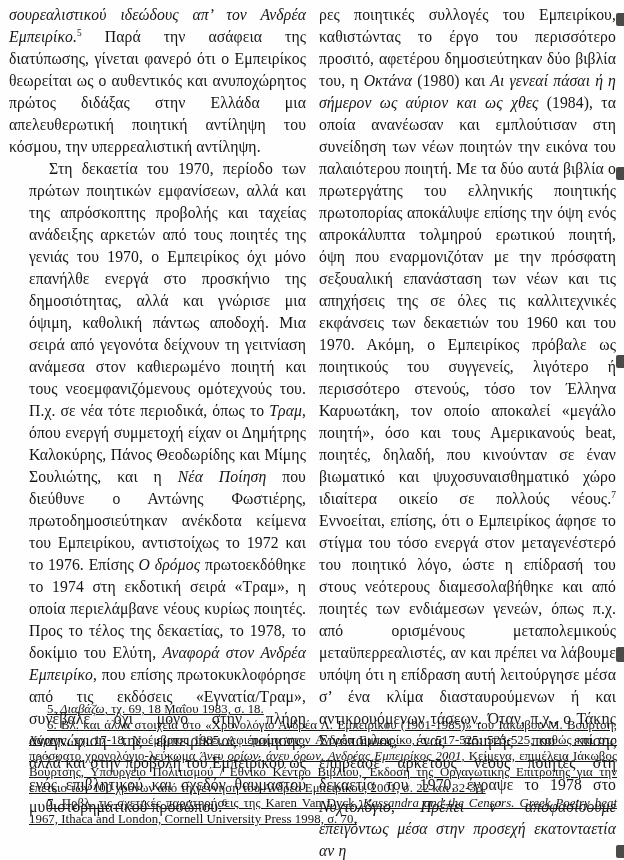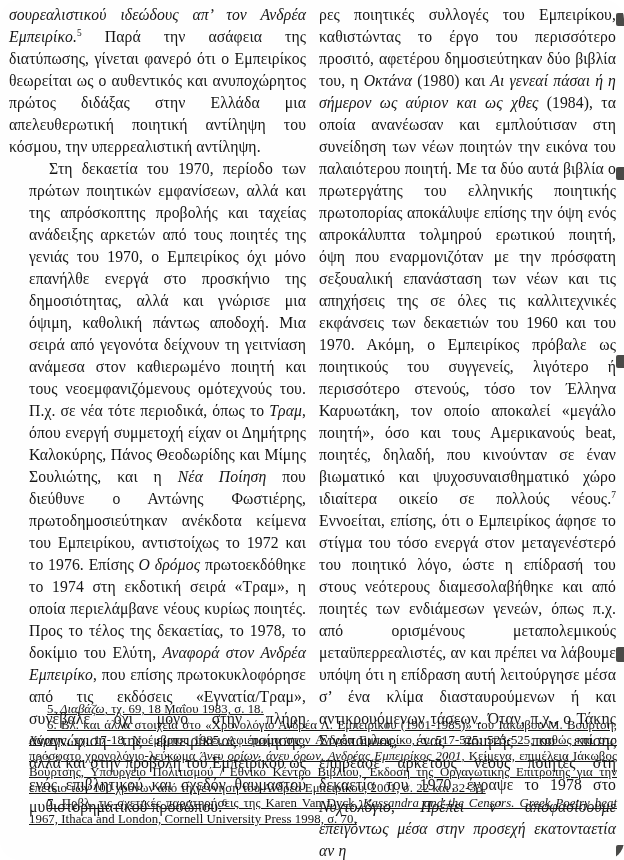--- a/index.html
+++ b/index.html
@@ -12,21 +12,20 @@
     height: 860px;
     font-family: "Liberation Serif", "DejaVu Serif", serif;
     color: #151515;
   }
   .page {
     position: relative;
     width: 624px;
     height: 860px;
     background: #fefefe;
     overflow: hidden;
-    border-radius: 19px;
   }
   .columns {
     position: absolute;
     top: 4px;
     left: 9px;
     right: 7px;
     display: flex;
     gap: 13px;
   }
   .column {

